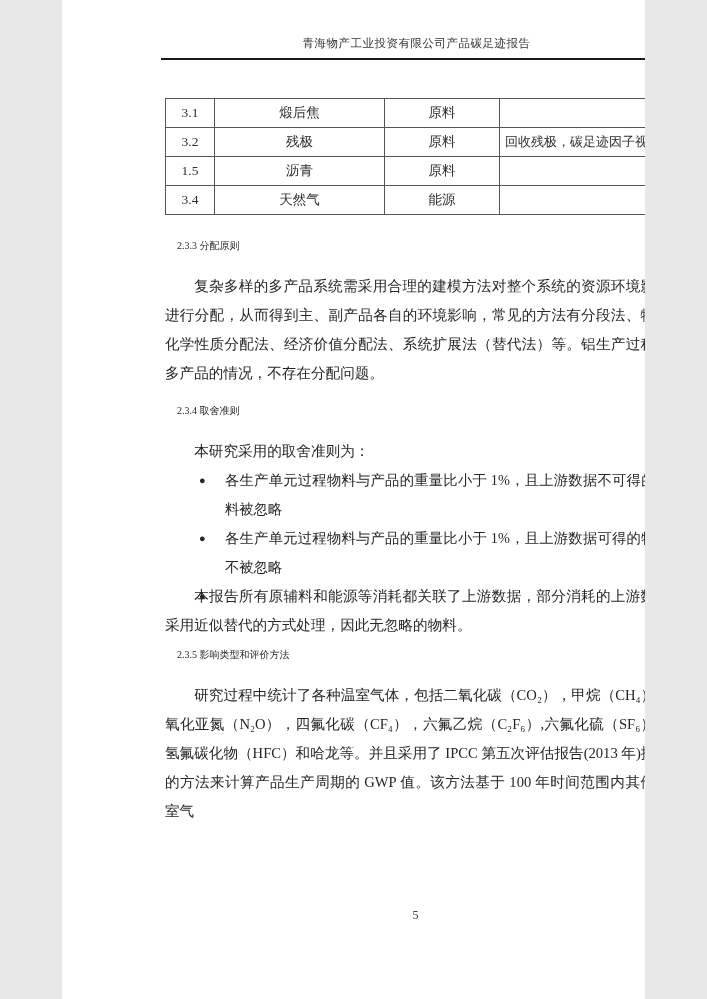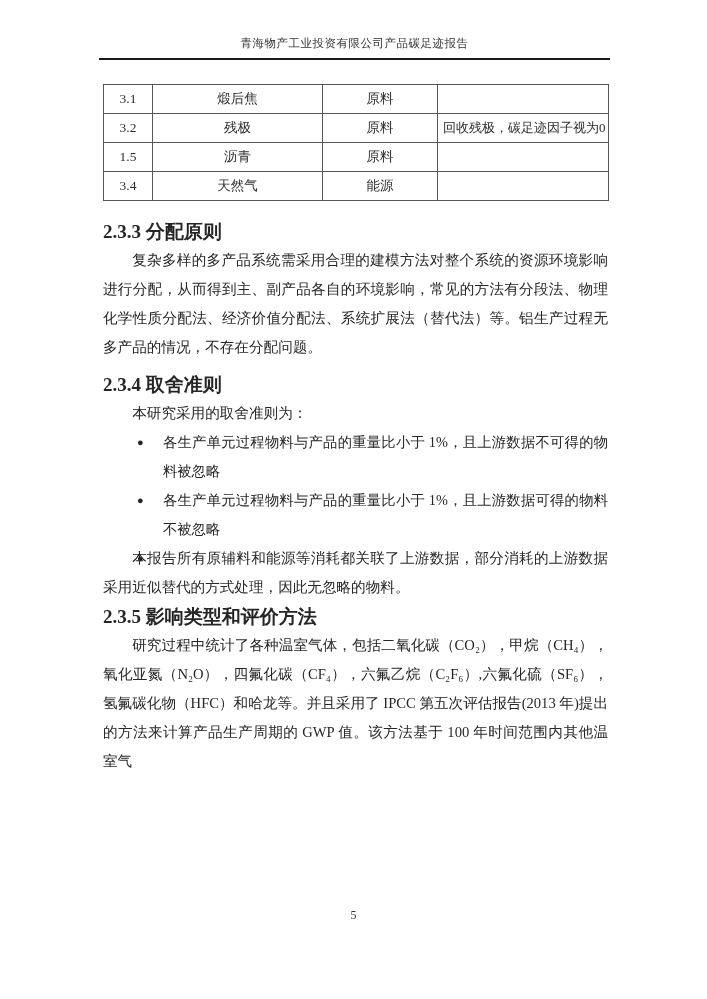--- a/index.html
+++ b/index.html
@@ -1,18 +1,18 @@
 <!DOCTYPE html>
 <html><head>
 <meta charset="utf-8">
 <style>
   html, body { margin: 0; padding: 0; background: #e8e8e8; }
   .page {
     position: relative;
-    width: 707px;
+    width: 583px;
     height: 999px;
     margin: 0 auto;
     background: #ffffff;
     font-family: "Liberation Serif", "DejaVu Serif", serif;
     color: #262626;
     overflow: hidden;
   }
   .doc-header {
     position: absolute;
     left: 99px;
@@ -21,21 +21,21 @@
     text-align: center;
     font-size: 11.5px;
     letter-spacing: 0.5px;
     color: #333333;
     padding-bottom: 7px;
     border-bottom: 2px solid #1a1a1a;
   }
   .content {
     position: absolute;
     left: 103px;
-    top: 84px;
+    top: 98px;
     width: 505px;
     font-size: 14.6px;
     line-height: 29px;
   }
   table.data-table {
     border-collapse: collapse;
     table-layout: fixed;
     width: 505px;
     font-size: 13.5px;
     color: #2e2e2e;
@@ -44,24 +44,24 @@
     border: 1px solid #555555;
     height: 28px;
     line-height: 28px;
     text-align: center;
     padding: 0 3px;
     overflow: hidden;
     white-space: nowrap;
   }
   table.data-table td.note-cell { text-align: right; padding-left: 5px; font-size: 13px; }
   .sec-heading {
-    font-size: 19px;
+    font-size: 10px;
     line-height: 29px;
-    margin: 0;
-    font-weight: bold;
+    margin: 12px;
+    font-weight: normal;
   }
   .h-233 { margin-top: 16px; }
   .h-234 { margin-top: 8px; }
   .h-235 { margin-top: 0; }
   .para {
     margin: 0;
     text-indent: 2em;
     text-align: justify;
   }
   ul.criteria-list {

